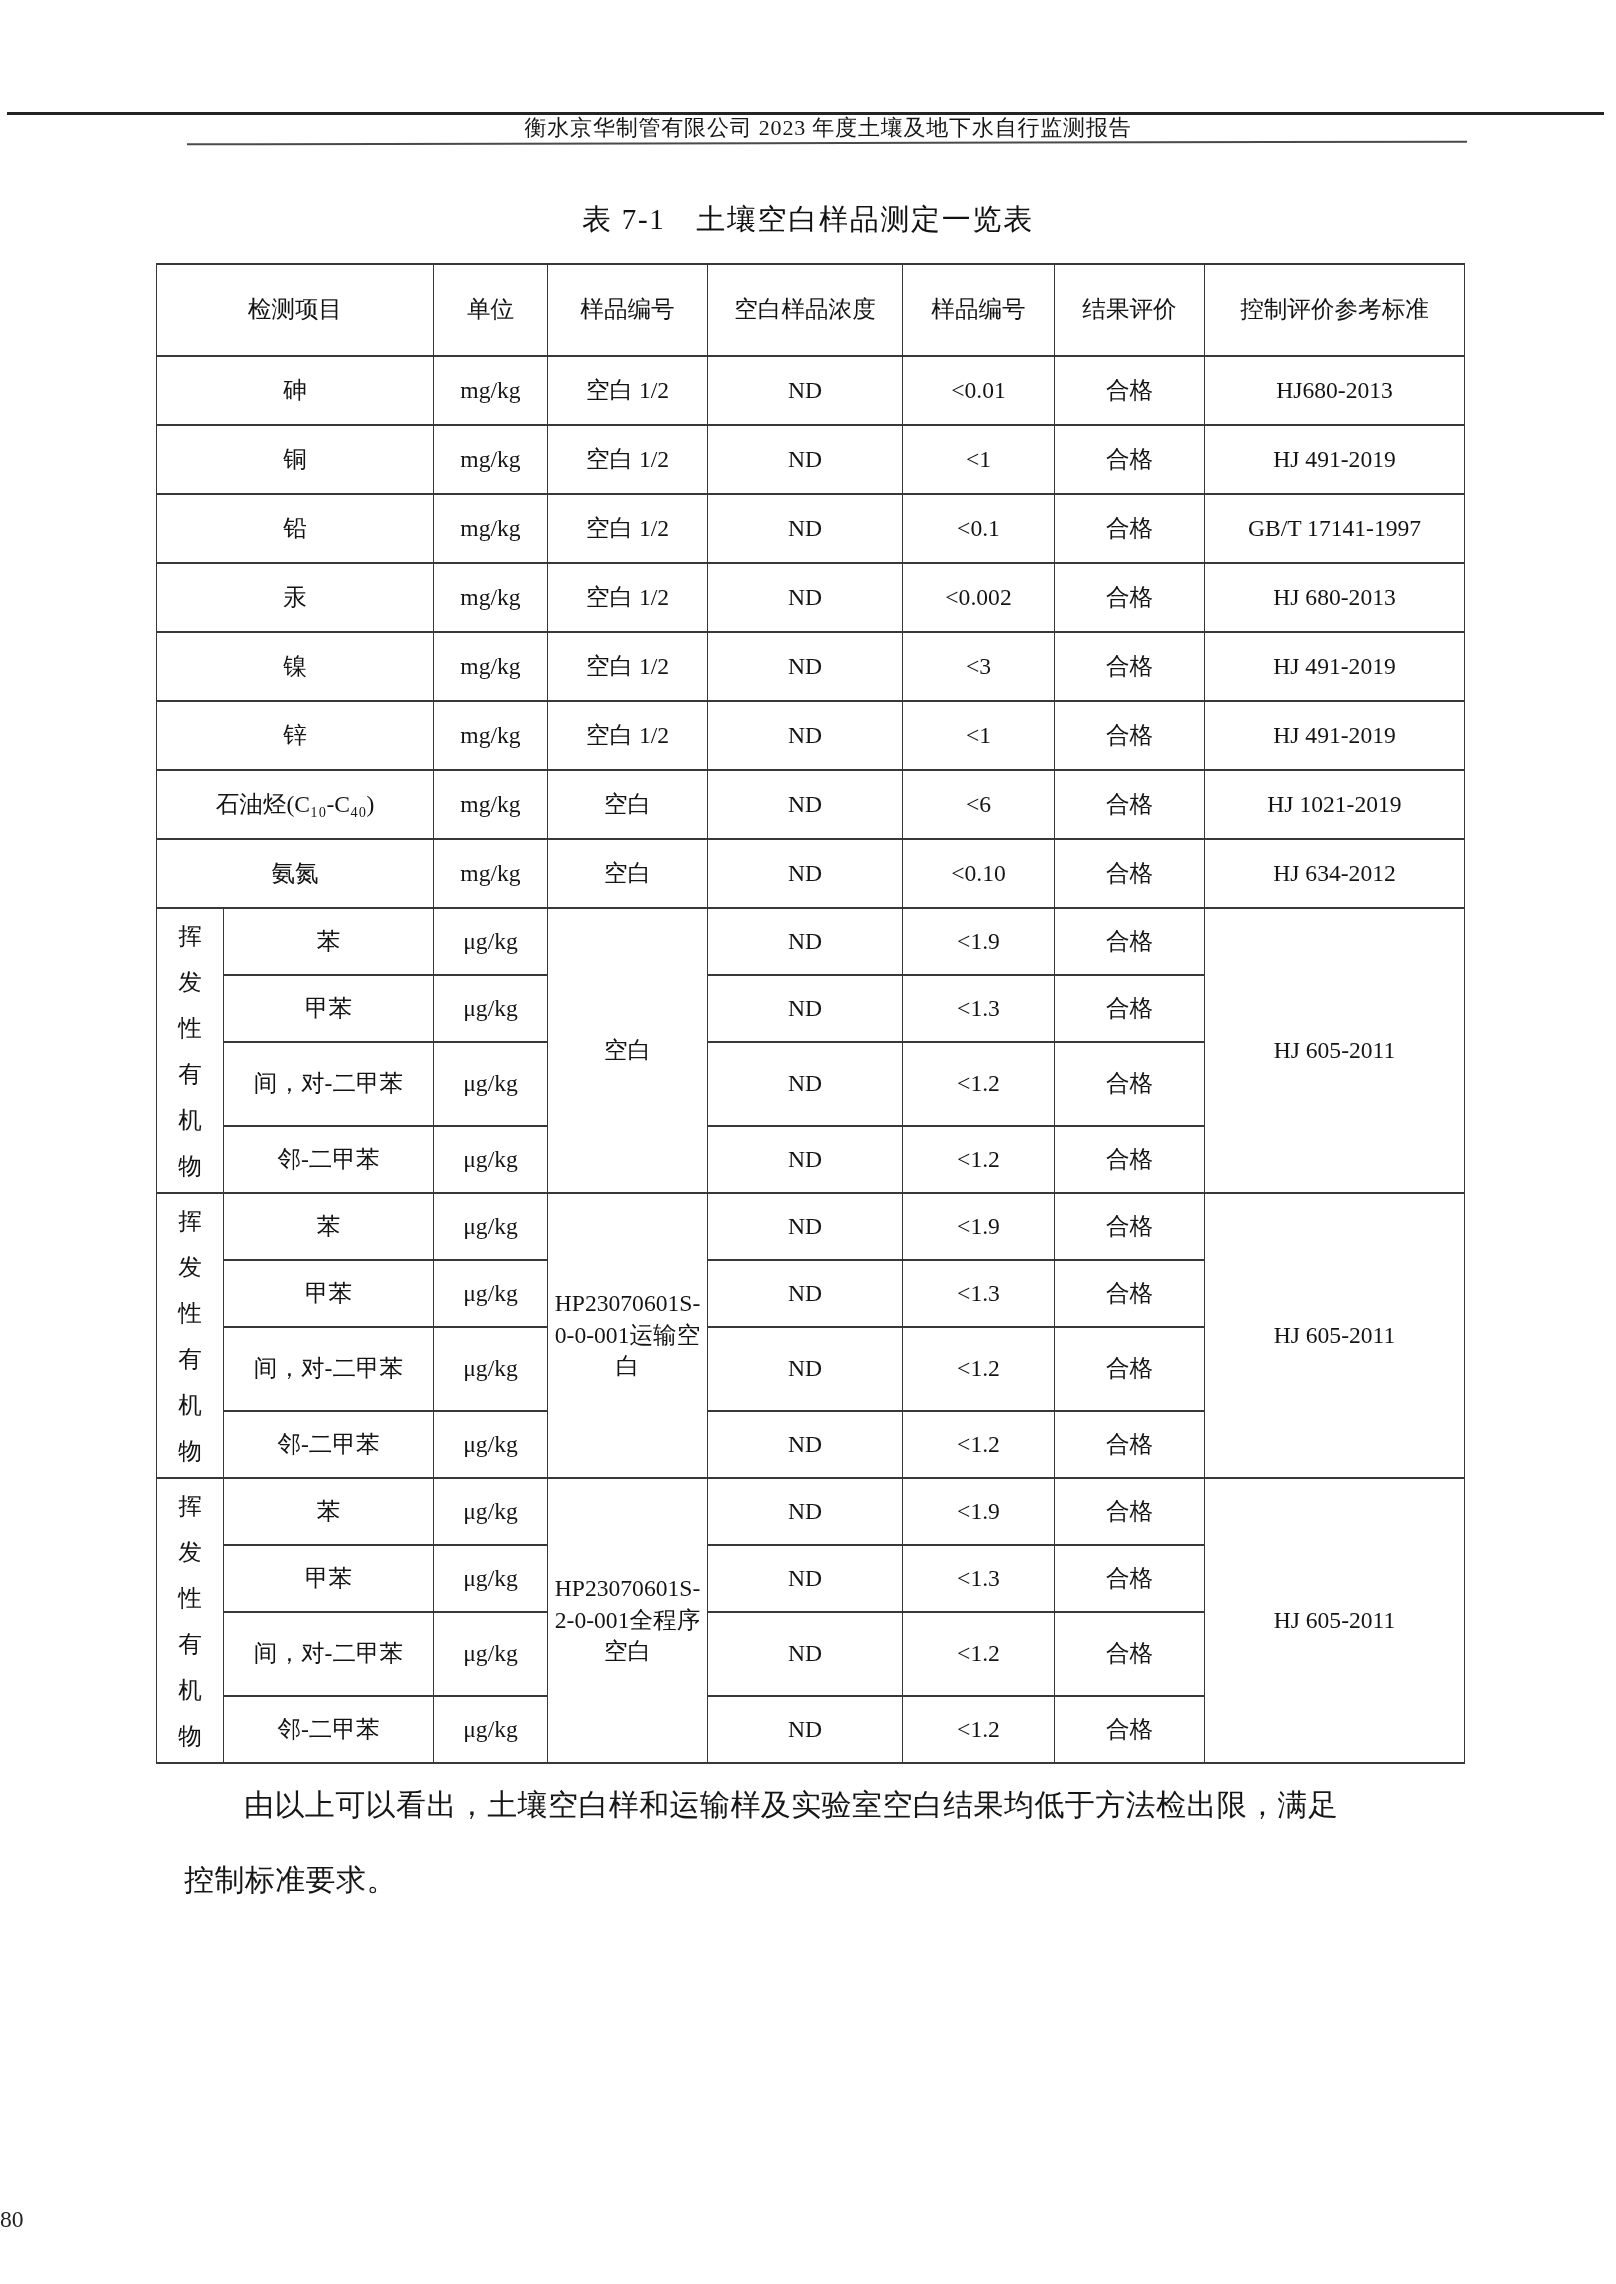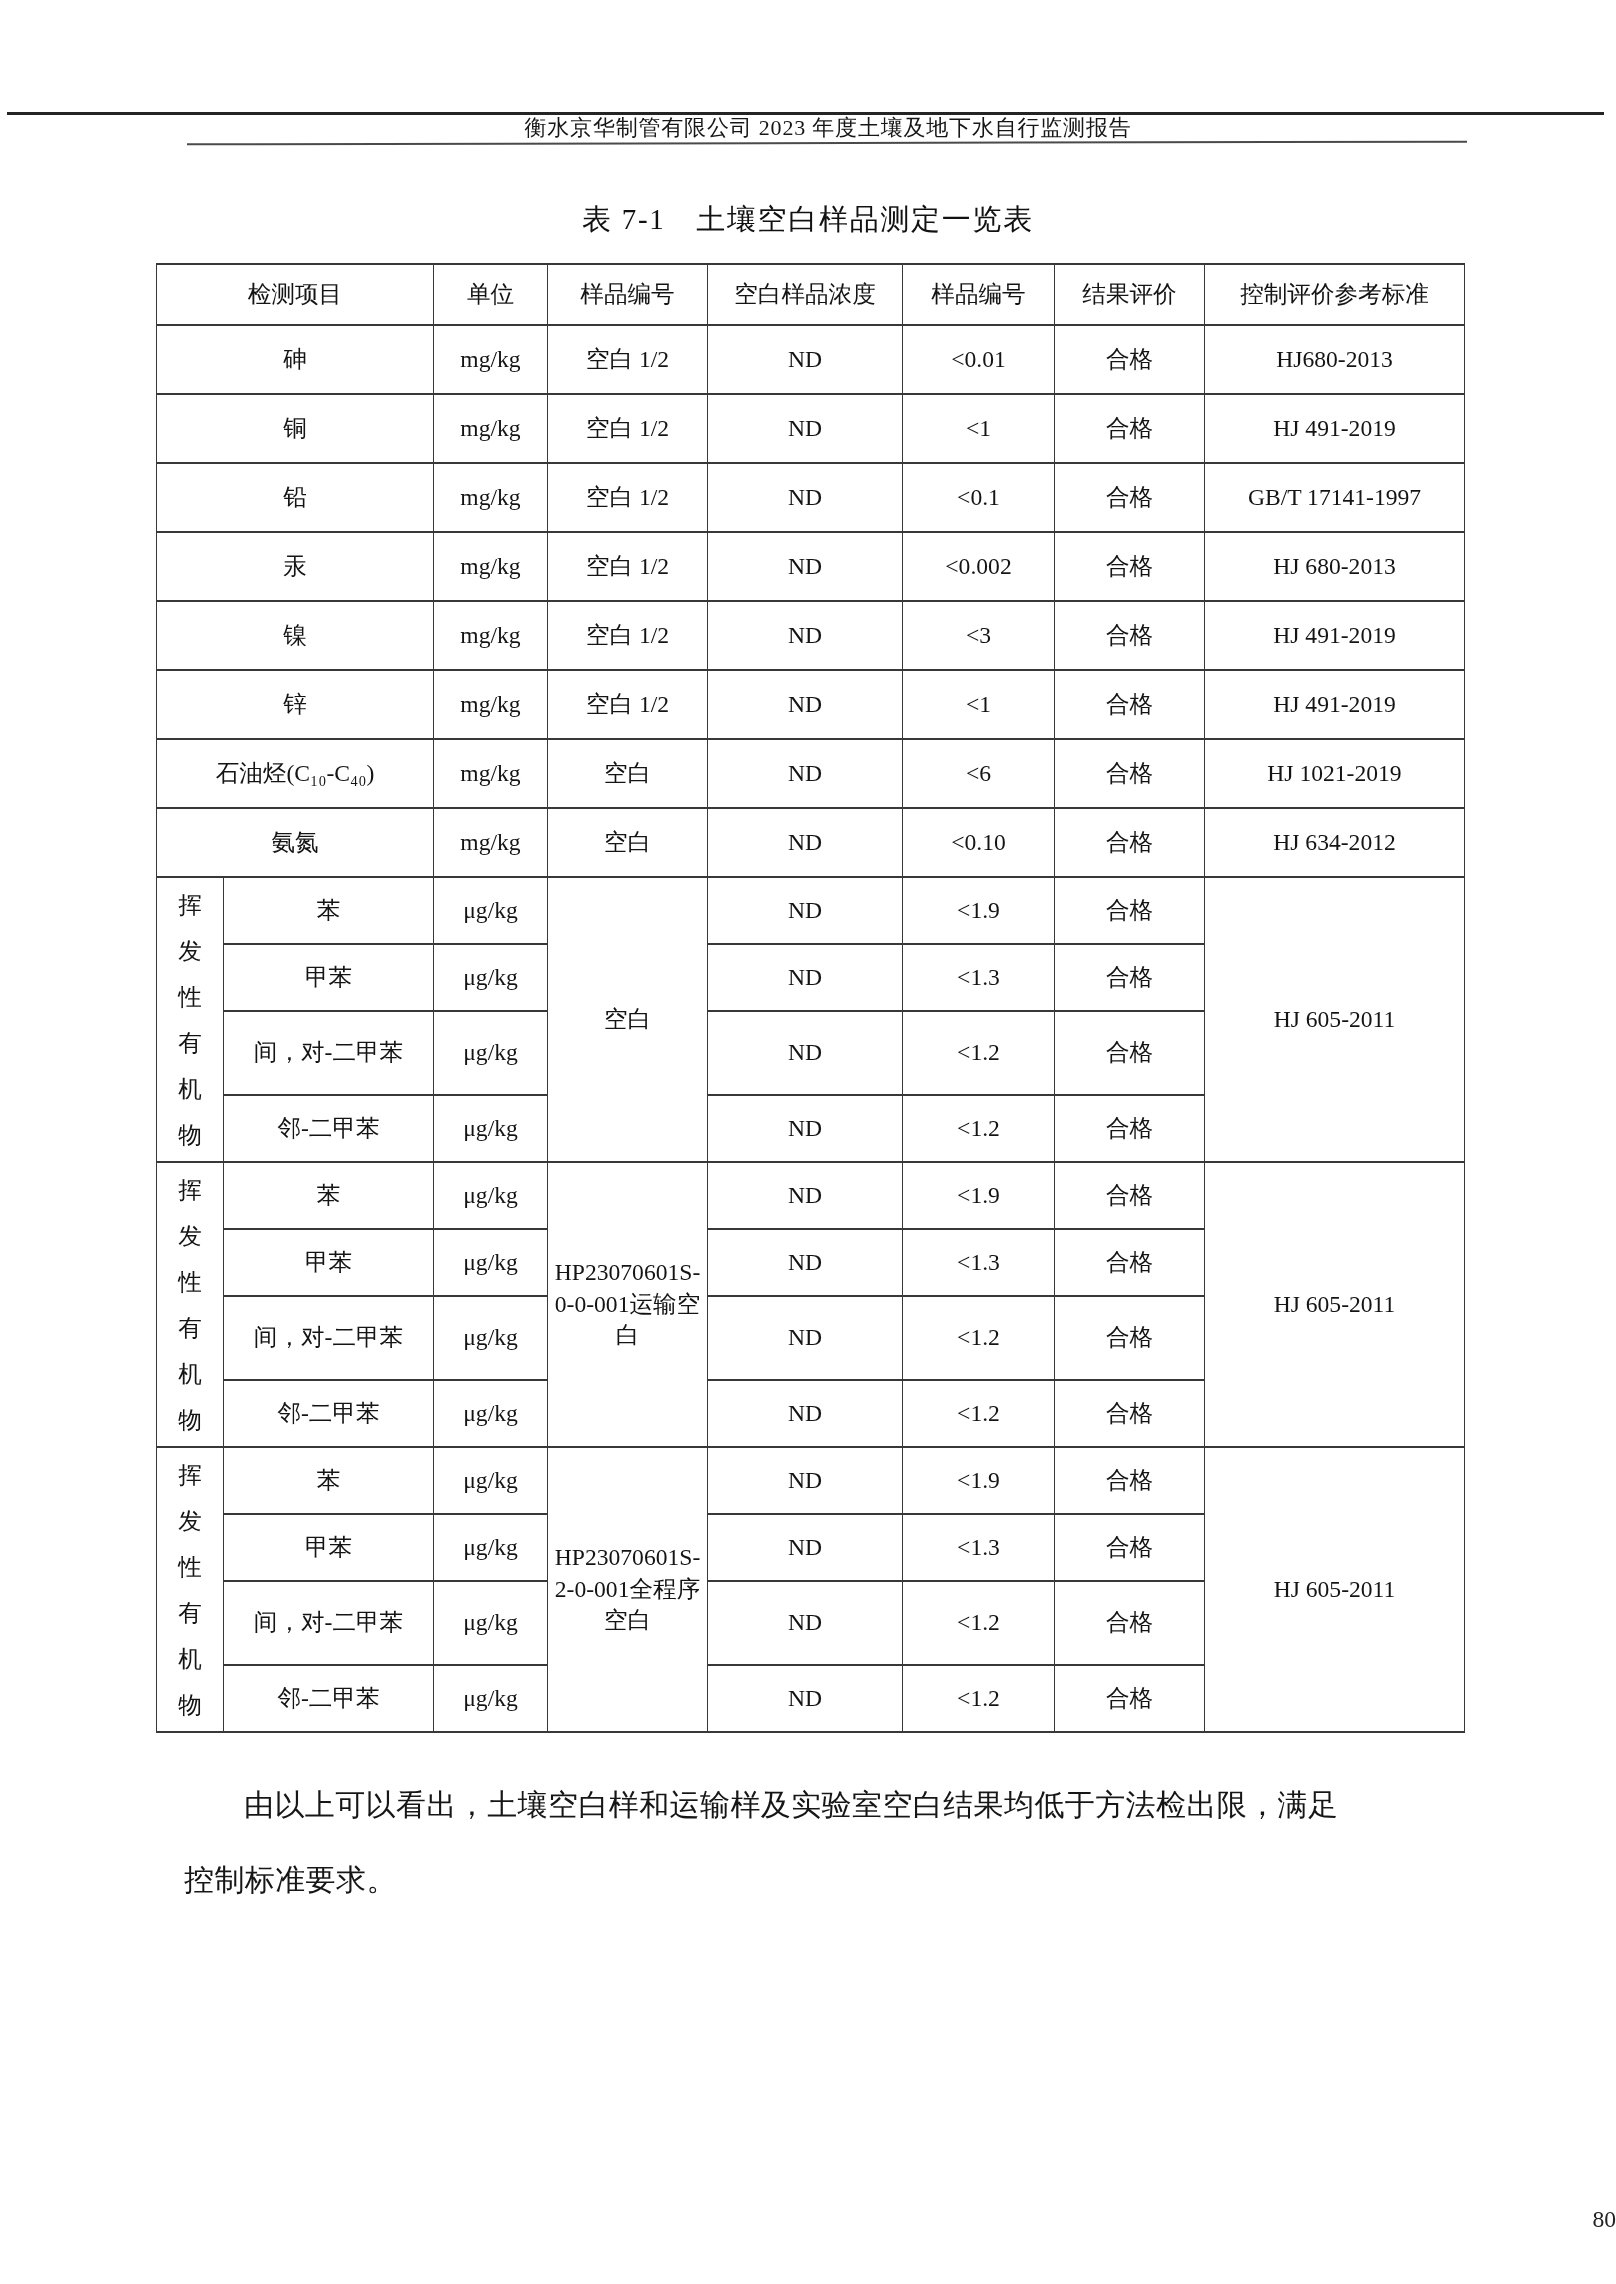--- a/index.html
+++ b/index.html
@@ -41,39 +41,39 @@
     border-collapse:collapse; table-layout:fixed;
     font-size:23.6px; color:#141414;
   }
   #blank-table th, #blank-table td {
     border:1.7px solid #383838;
     border-top-width:2.5px; border-bottom-width:2.5px;
     text-align:center; vertical-align:middle;
     padding:0 6.7px; font-weight:normal; overflow:hidden;
     line-height:1.35;
   }
-  #blank-table thead tr { height:61px; }
+  #blank-table thead tr { height:92px; }
   tr.simple-row  { height:69px; }
   tr.voc-row     { height:67px; }
   tr.voc-row.tall{ height:84px; }
   td.cell-item   { padding:0 25px; }
   td.voc-cat     { padding:8.4px 3.4px;margin-top:36px; }
   .voc-cat-inner { width:1em; margin:0 auto; line-height:1.95; }
   td.cell-sample.group-sample { word-break:break-all; padding:0 23.6px; line-height:1.55; }
   td.cell-standard { padding:0 8.4px; }
   
   .closing {
     position:absolute; top:1767px; left:184px; width:1179px;
     font-size:30px; line-height:2.5; text-indent:2em;
     color:#161616; letter-spacing:0.4px;
   }
   
   .page-number {
     position:absolute; top:2206px; left:0; width:100%;
-    text-align:right; font-size:23.6px; color:#222;
+    text-align:left; font-size:23.6px; color:#222;
   }
 </style>
 </head>
 <body>
 
 <div class="page">
 
   <div class="rule-top"></div>
   <div class="doc-header-text">衡水京华制管有限公司 2023 年度土壤及地下水自行监测报告</div>
   <div class="rule-bottom"></div>

